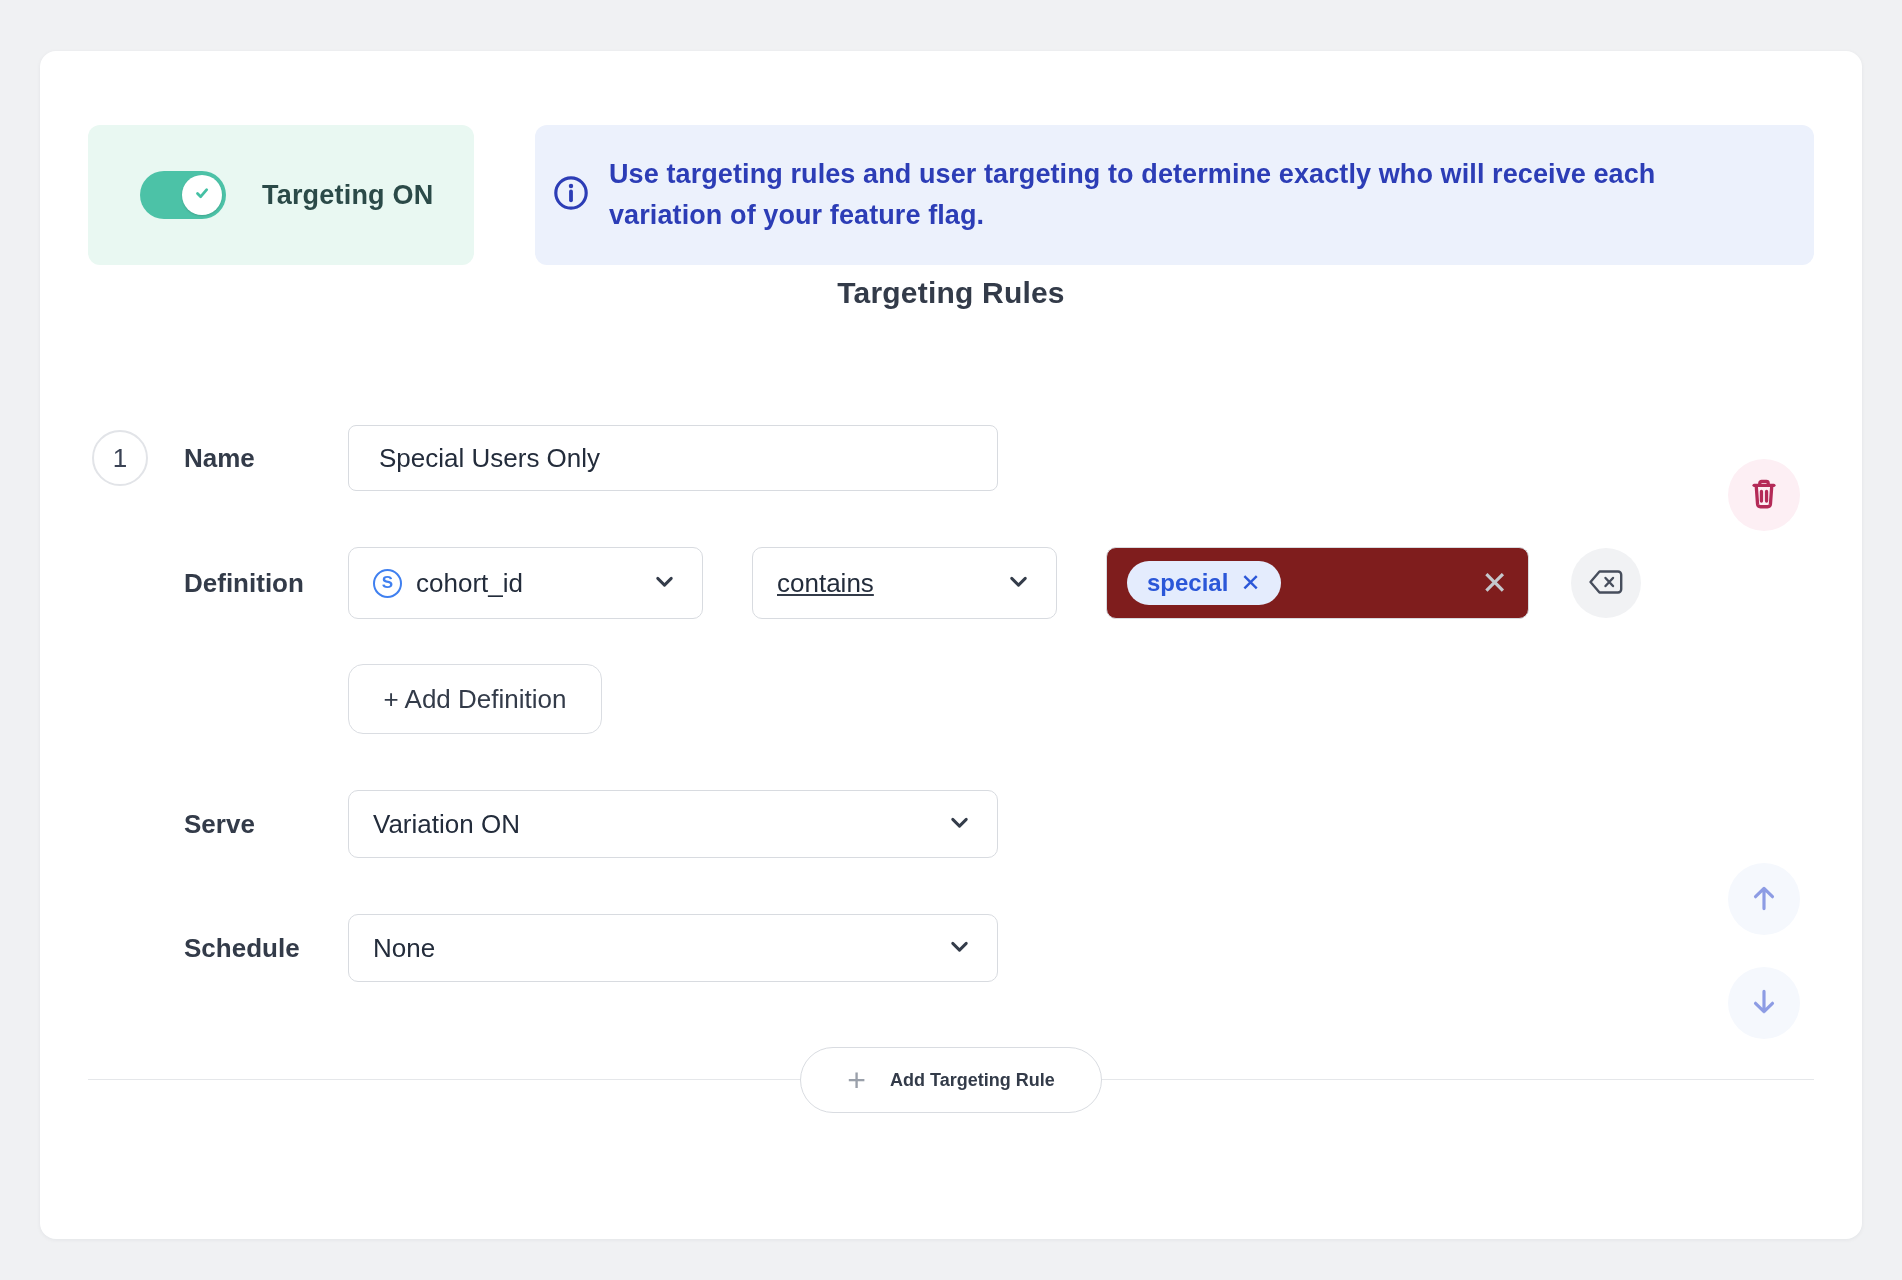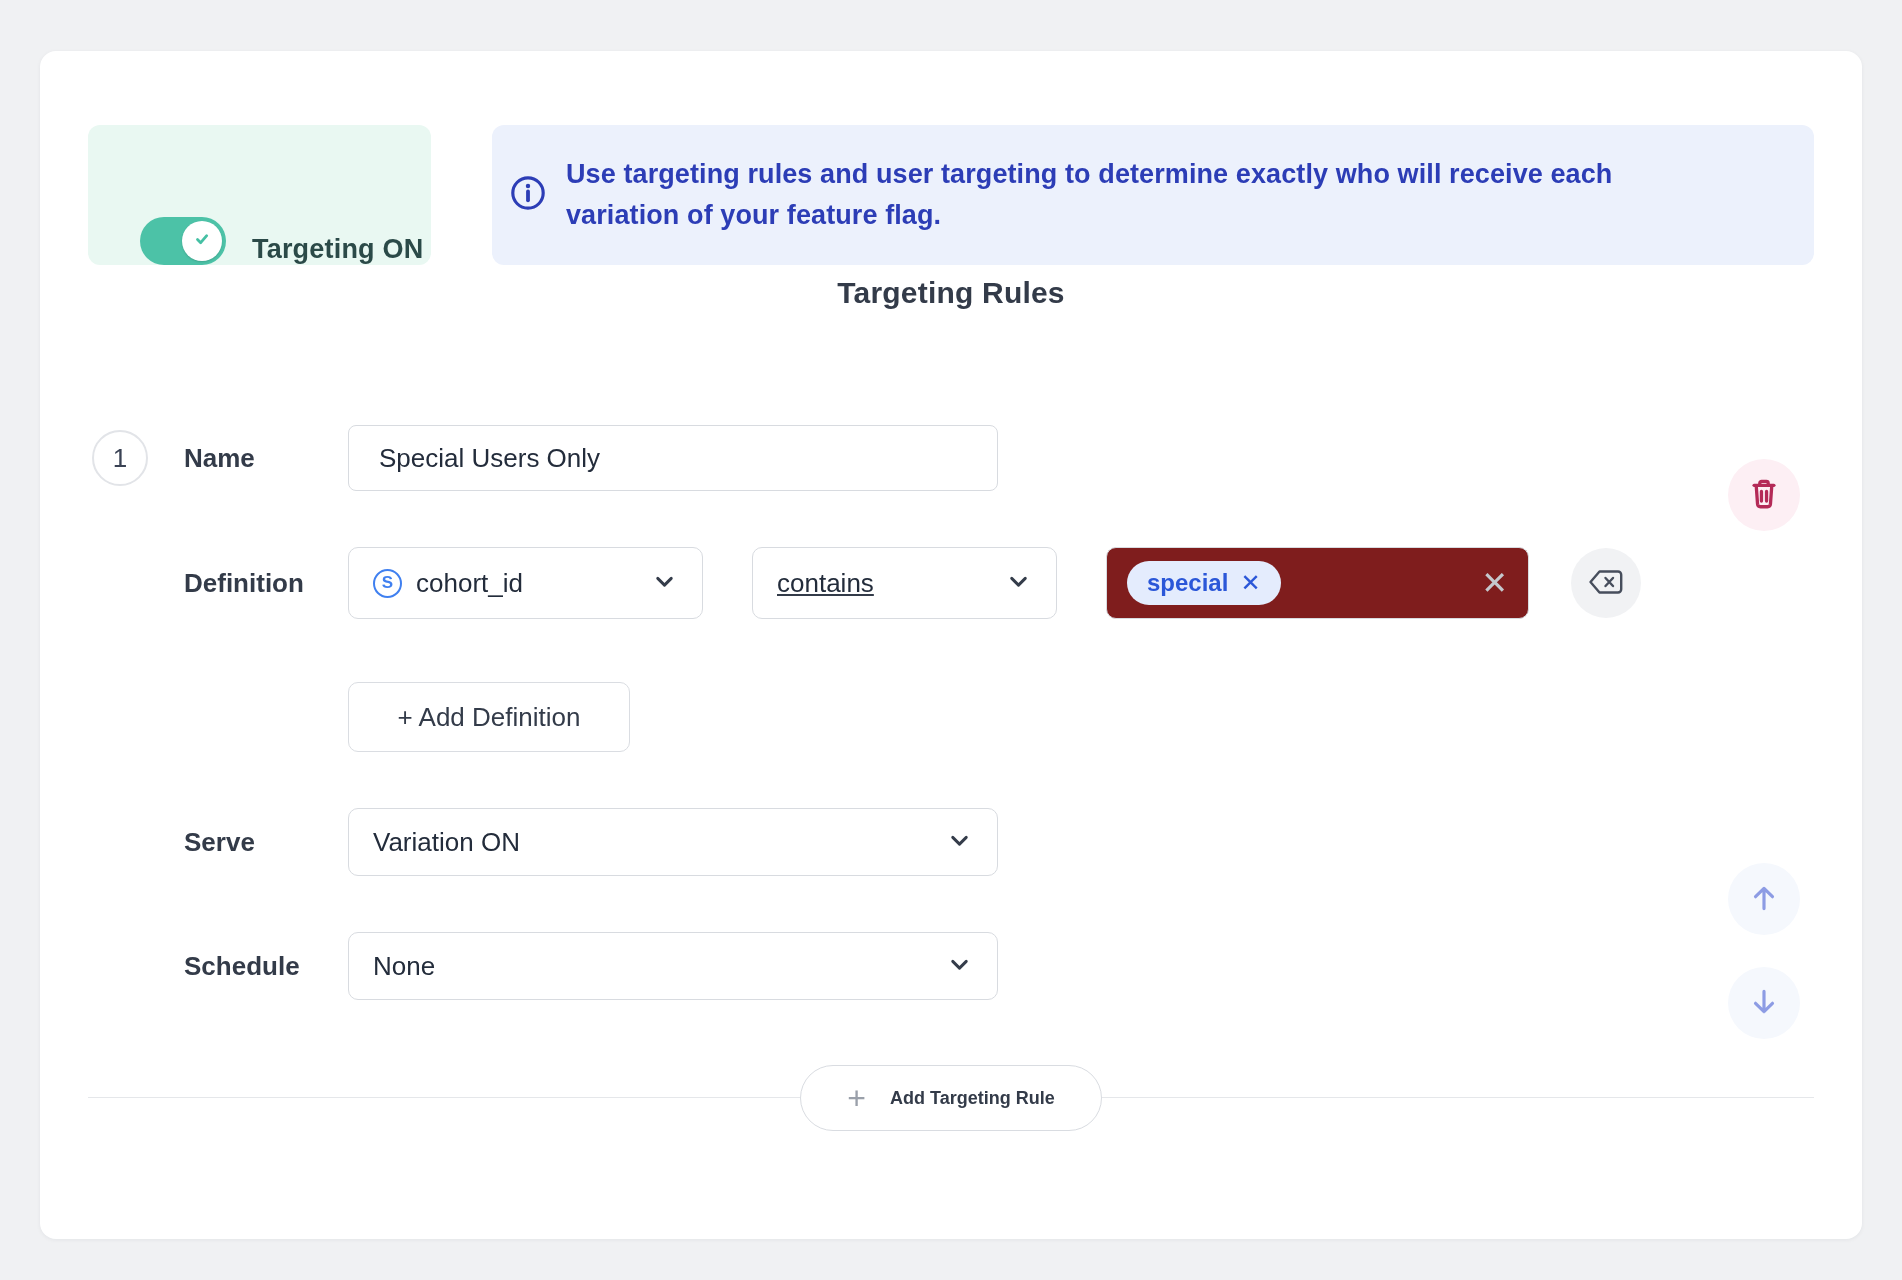--- a/index.html
+++ b/index.html
@@ -33,25 +33,25 @@
     left:40px; top:51px;
     width:1822px; height:1188px;
     background:#ffffff;
     border-radius:16px;
     box-shadow:0 1px 4px rgba(20,30,50,.06);
     padding:74px 48px 0 48px;
   }
   
   .top-banners{display:flex;align-items:stretch;}
   .toggle-pill{
-    width:343px;height:140px;flex:none;
+    width:386px;height:140px;flex:none;
     background:var(--mint);
     border-radius:12px;
-    display:flex;align-items:flex-end;
-    padding-left:52px;gap:26px;
+    display:flex;align-items:center;
+    padding-left:52px;gap:36px;
   }
   .toggle{
     position:relative;width:86px;height:48px;flex:none;
     background:var(--teal);border-radius:24px;cursor:pointer;
   }
   .toggle-knob{
     position:absolute;top:4px;right:4px;width:40px;height:40px;
     background:#fff;border-radius:50%;
     display:flex;align-items:center;justify-content:center;
     box-shadow:0 1px 2px rgba(0,0,0,.15);
@@ -123,23 +123,23 @@
     font-size:24px;font-weight:600;
   }
   .chip-x{font-size:24px;font-weight:700;cursor:pointer;line-height:1;}
   .tag-clear{margin-left:auto;color:#c5c8cd;font-size:32px;font-weight:700;cursor:pointer;line-height:1;}
   .icon-circle{
     border-radius:50%;display:flex;align-items:center;justify-content:center;
     cursor:pointer;border:none;
   }
   .backspace-btn{width:70px;height:70px;margin-left:42px;background:#f1f2f4;}
   .add-def-btn{
-    margin-top:63px;margin-left:260px;
-    width:282px;height:70px;
-    background:#fff;border:1.5px solid #dadde2;border-radius:10px;
+    margin-top:45px;margin-left:260px;
+    width:254px;height:70px;
+    background:#fff;border:1.5px solid #dadde2;border-radius:15px;
     font-size:26px;font-weight:500;color:var(--slate);
     font-family:inherit;cursor:pointer;
   }
   .def-select-gap{margin-left:49px;text-decoration:underline;}
   
   .trash-btn{position:absolute;right:62px;top:408px;width:72px;height:72px;background:var(--danger-bg);}
   .move-up-btn{position:absolute;right:62px;top:812px;width:72px;height:72px;background:var(--arrow-bg);}
   .move-down-btn{position:absolute;right:62px;top:916px;width:72px;height:72px;background:var(--arrow-bg);}
   
   .footer-bar{

